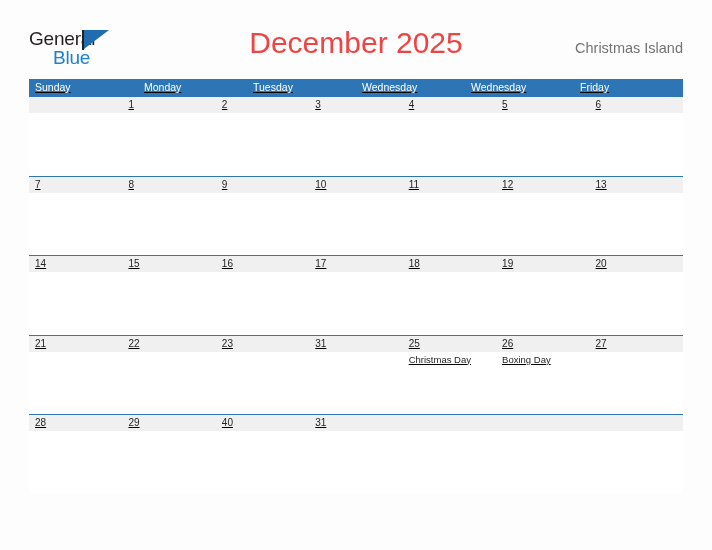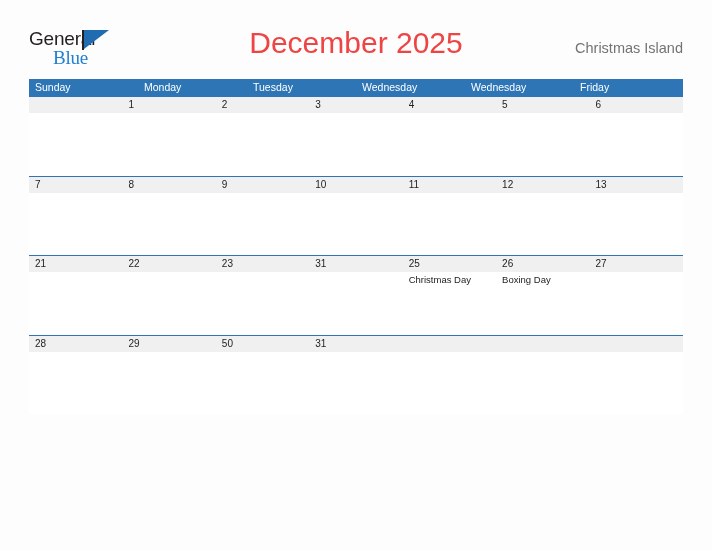--- a/index.html
+++ b/index.html
@@ -66,21 +66,20 @@
     background: #231f20;
   }
   .logo-row2 {
     position: absolute;
     left: 24px;
     top: 19px;
     font-size: 19px;
     color: #1f7fd1;
     letter-spacing: -0.2px;
     white-space: nowrap;
-    font-family: Liberation Serif, serif;
   }
 
   .month-title {
     position: absolute;
     left: 0;
     right: 0;
     top: 0;
     text-align: center;
     font-size: 30px;
     color: #ef4444;
@@ -96,20 +95,21 @@
     color: #737373;
     white-space: nowrap;
   }
 
   
   .calendar {
     position: absolute;
     left: 29px;
     top: 79px;
     width: 654px;
+    text-decoration: underline;
   }
 
   .dow-header {
     display: flex;
     background: #2e75b6;
     height: 17px;
   }
   .dow-cell {
     flex: 1 1 0;
     color: #ffffff;
@@ -226,20 +226,40 @@
         <div class="event-cell"></div>
         <div class="event-cell"></div>
         <div class="event-cell"></div>
         <div class="event-cell"></div>
         <div class="event-cell"></div>
         <div class="event-cell"></div>
         <div class="event-cell"></div>
       </div>
     </div>
 
+    <div class="week">
+      <div class="week-dates">
+        <div class="date-cell">14</div>
+        <div class="date-cell">15</div>
+        <div class="date-cell">16</div>
+        <div class="date-cell">17</div>
+        <div class="date-cell">18</div>
+        <div class="date-cell">19</div>
+        <div class="date-cell">20</div>
+      </div>
+      <div class="week-body">
+        <div class="event-cell"></div>
+        <div class="event-cell"></div>
+        <div class="event-cell"></div>
+        <div class="event-cell"></div>
+        <div class="event-cell"></div>
+        <div class="event-cell"></div>
+        <div class="event-cell"></div>
+      </div>
+    </div>
 
     <div class="week">
       <div class="week-dates">
         <div class="date-cell">21</div>
         <div class="date-cell">22</div>
         <div class="date-cell">23</div>
         <div class="date-cell">31</div>
         <div class="date-cell">25</div>
         <div class="date-cell">26</div>
         <div class="date-cell">27</div>
@@ -252,21 +272,21 @@
         <div class="event-cell">Christmas Day</div>
         <div class="event-cell">Boxing Day</div>
         <div class="event-cell"></div>
       </div>
     </div>
 
     <div class="week">
       <div class="week-dates">
         <div class="date-cell">28</div>
         <div class="date-cell">29</div>
-        <div class="date-cell">50</div>
+        <div class="date-cell">40</div>
         <div class="date-cell">31</div>
         <div class="date-cell"></div>
         <div class="date-cell"></div>
         <div class="date-cell"></div>
       </div>
       <div class="week-body">
         <div class="event-cell"></div>
         <div class="event-cell"></div>
         <div class="event-cell"></div>
         <div class="event-cell"></div>

